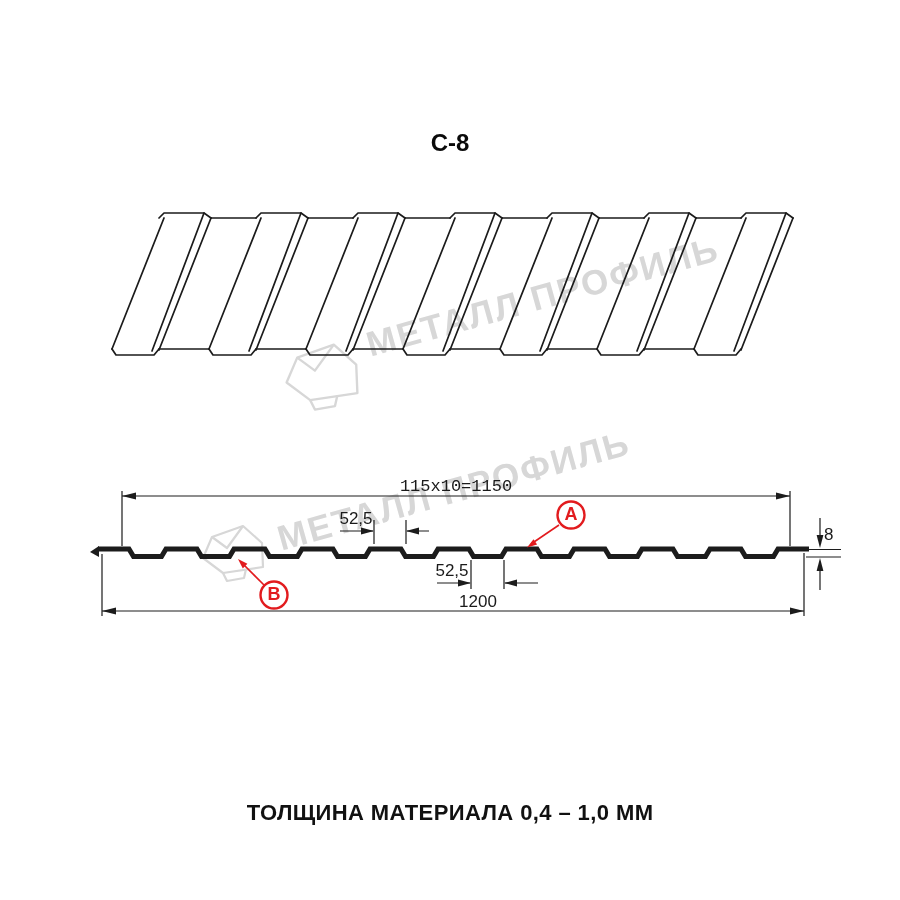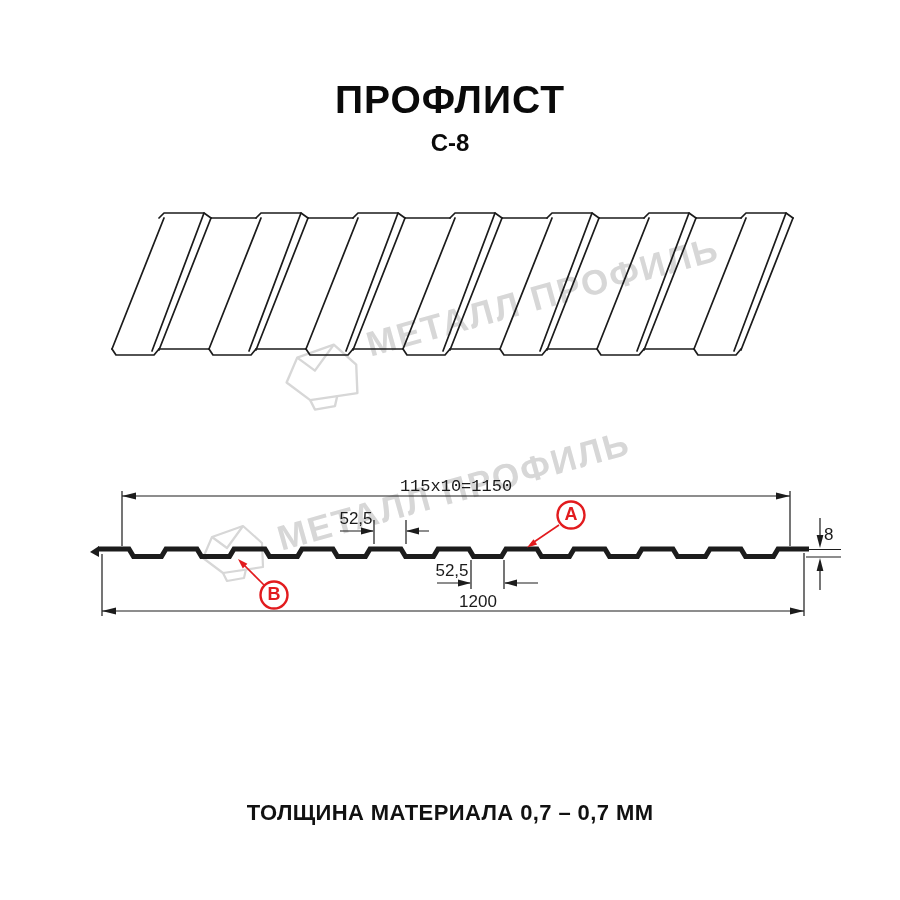--- a/index.html
+++ b/index.html
@@ -88,26 +88,25 @@
       </g>
 
       <g stroke="#e21b1e" fill="#e21b1e">
         <line x1="264" y1="585" x2="243" y2="564" stroke-width="1.6"></line>
         <polygon points="238,559 242.8,568.4 247.4,563.8" stroke="none"></polygon>
         <circle cx="274" cy="595" r="13.5" fill="none" stroke-width="2.4"></circle>
       </g>
     </g>
   </svg>
 
-  <div class="abs title">ПРОФЛИСТ</div>
   <div class="abs subtitle">С-8</div>
 
   <div class="abs dim ctr" style="left:456px;top:477px;font-family:Liberation Mono, monospace;">115x10=1150</div>
   <div class="abs dim ctr" style="left:356px;top:509px;">52,5</div>
   <div class="abs dim ctr" style="left:452px;top:561px;">52,5</div>
   <div class="abs dim ctr" style="left:458px;top:592px;margin-left:20px;">1200</div>
   <div class="abs dim" style="left:824px;top:525px;">8</div>
 
   <div class="abs red-label" style="left:571px;top:515px;">А</div>
   <div class="abs red-label" style="left:274px;top:595px;">В</div>
 
-  <div class="abs note">ТОЛЩИНА МАТЕРИАЛА 0,7 – 0,7 ММ</div>
+  <div class="abs note">ТОЛЩИНА МАТЕРИАЛА 0,4 – 1,0 ММ</div>
 </div>
 
 </body></html>

